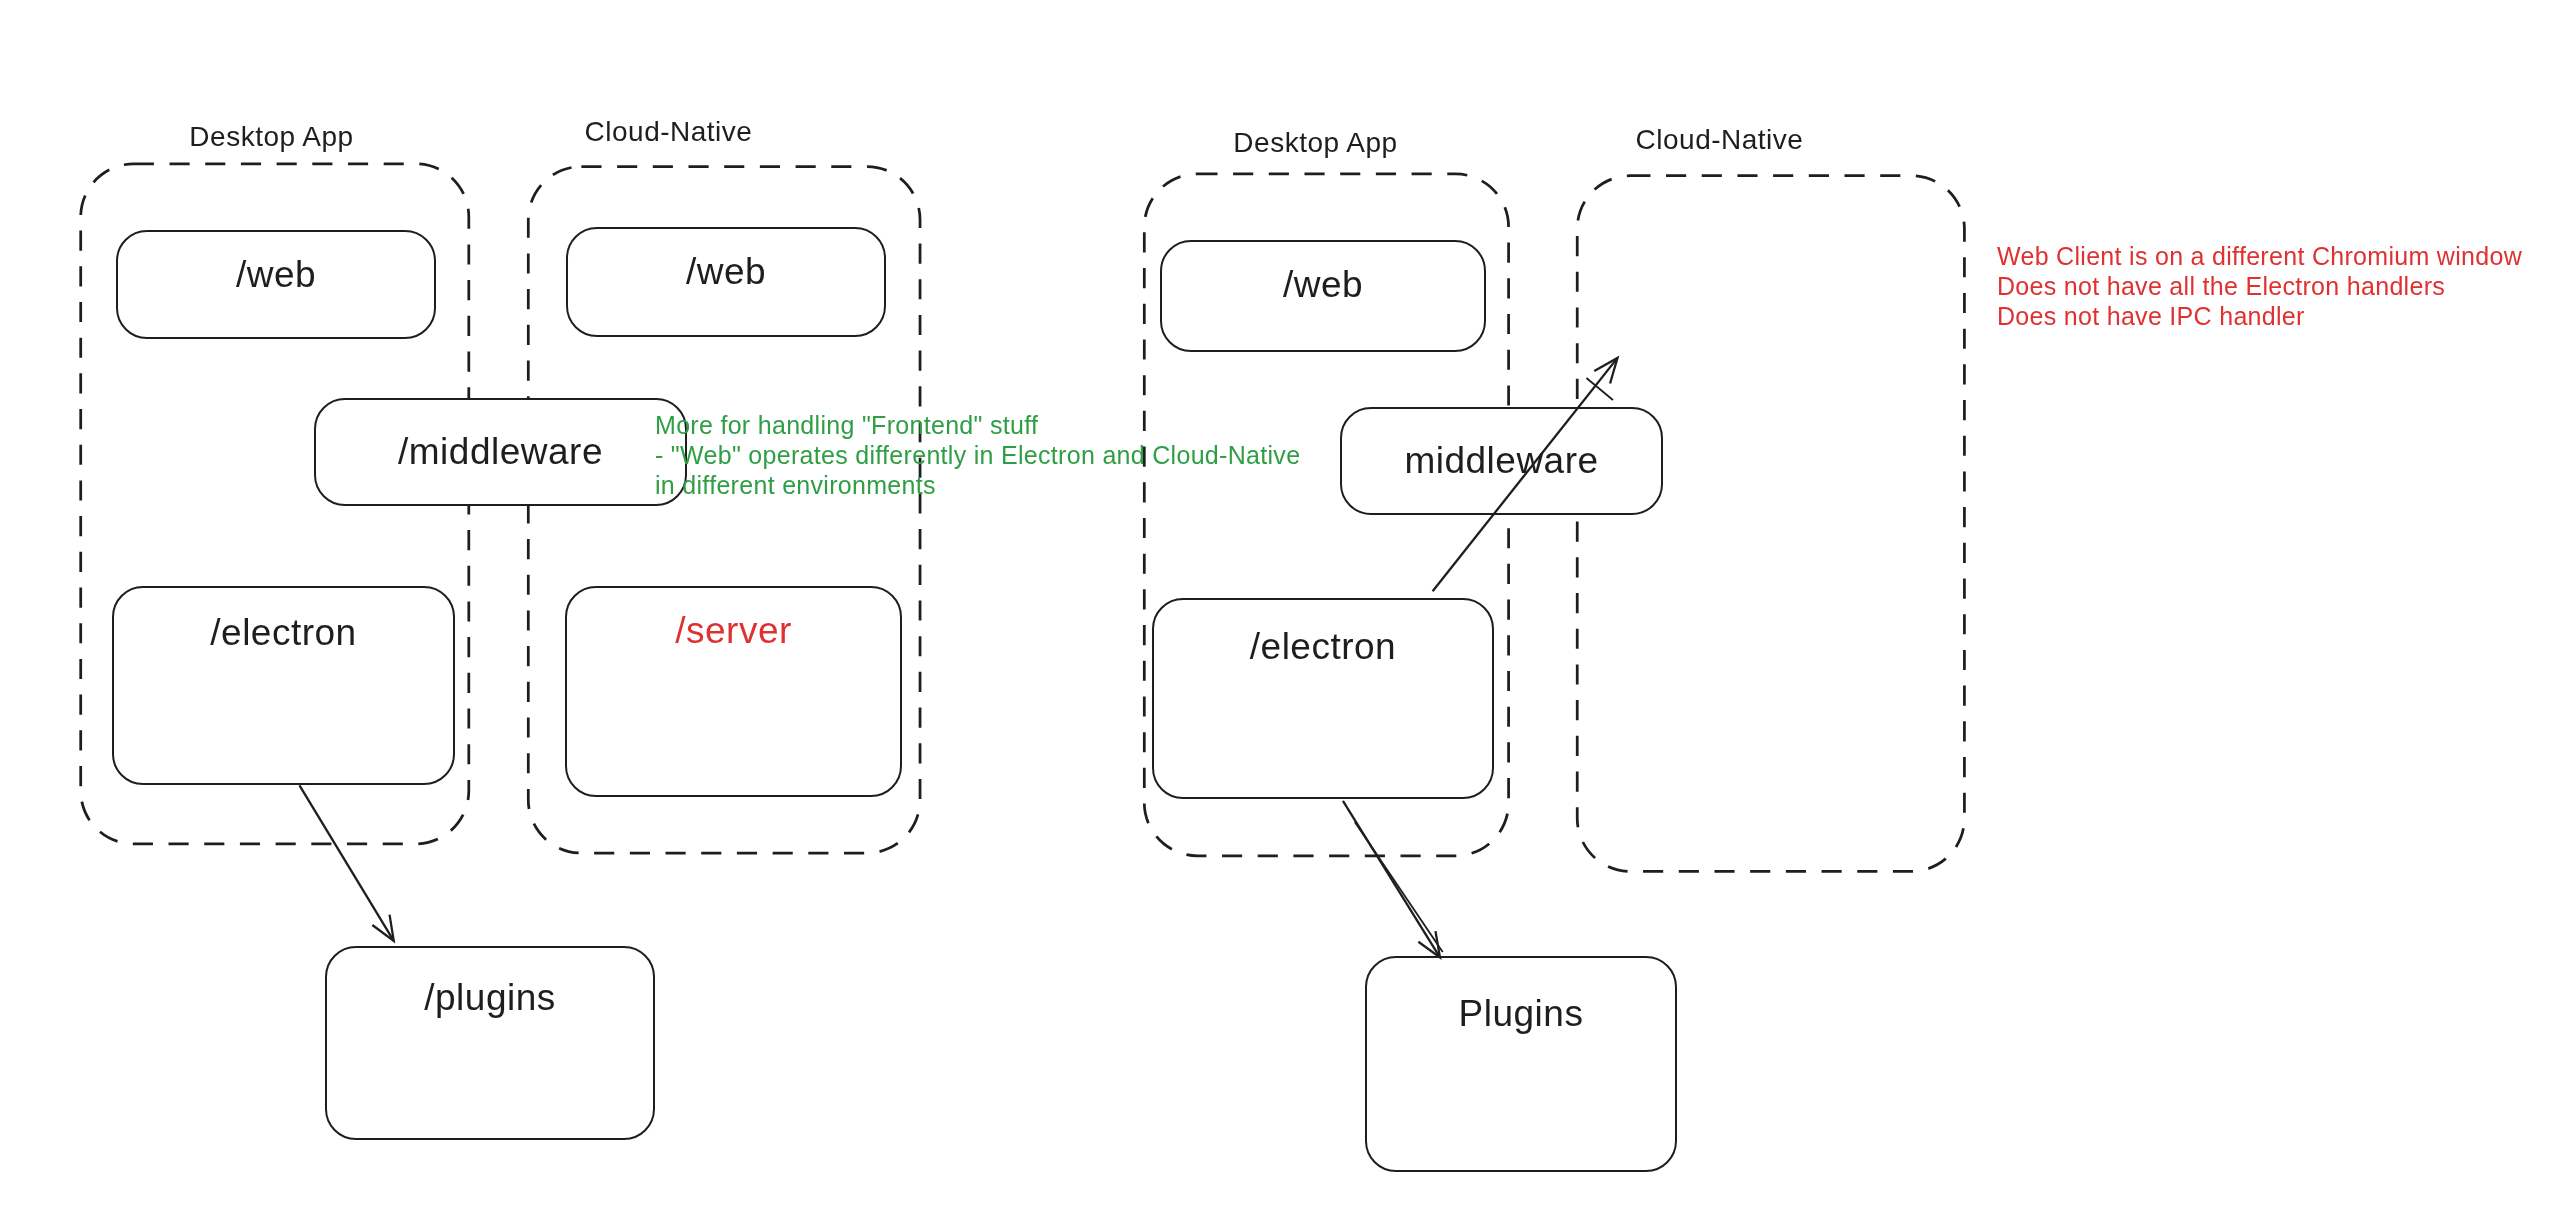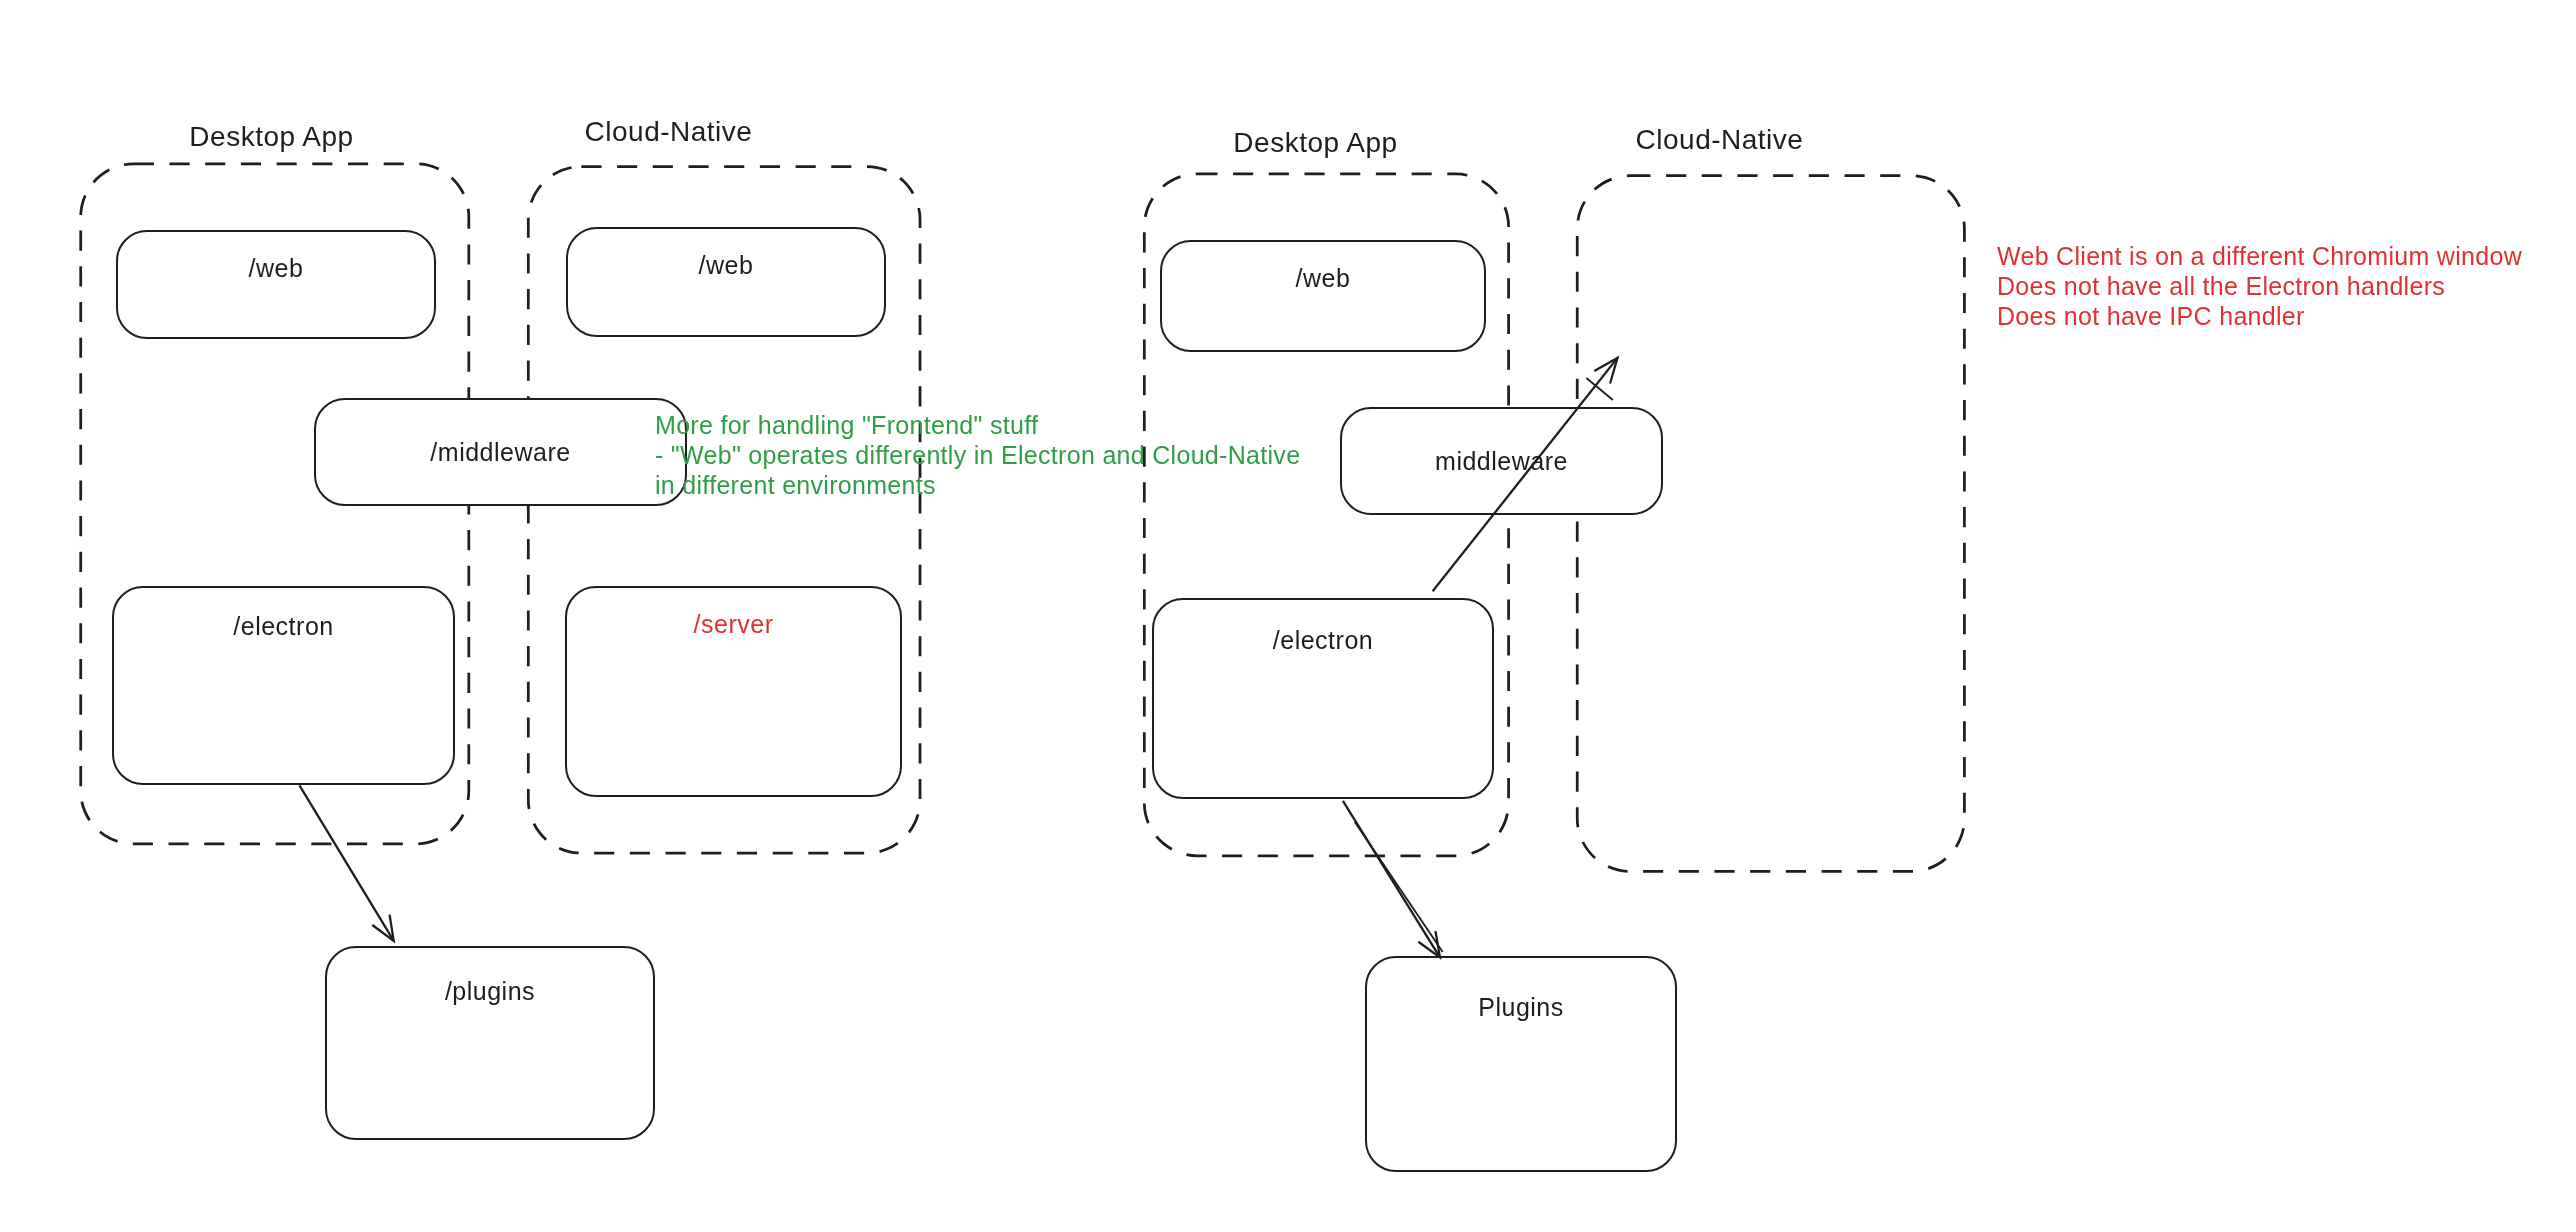--- a/index.html
+++ b/index.html
@@ -31,21 +31,21 @@
     border: 2.7px solid #1e1e1e;
     border-radius: 31px;
     background: #ffffff;
     display: flex;
     flex-direction: column;
     align-items: center;
     box-sizing: border-box;
     z-index: 2;
   }
   .node .label {
-    font-size: 25px;
+    font-size: 37px;
     letter-spacing: 0.5px;
     white-space: nowrap;
   }
   .node.v-center { justify-content: center; }
   .red-text   { color: #e03131; }
   .green-text { color: #2f9e44; }
   .note {
     position: absolute;
     font-size: 25px;
     line-height: 30px;

